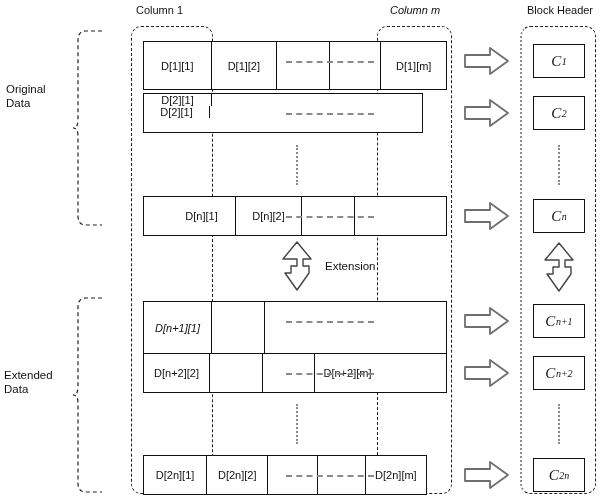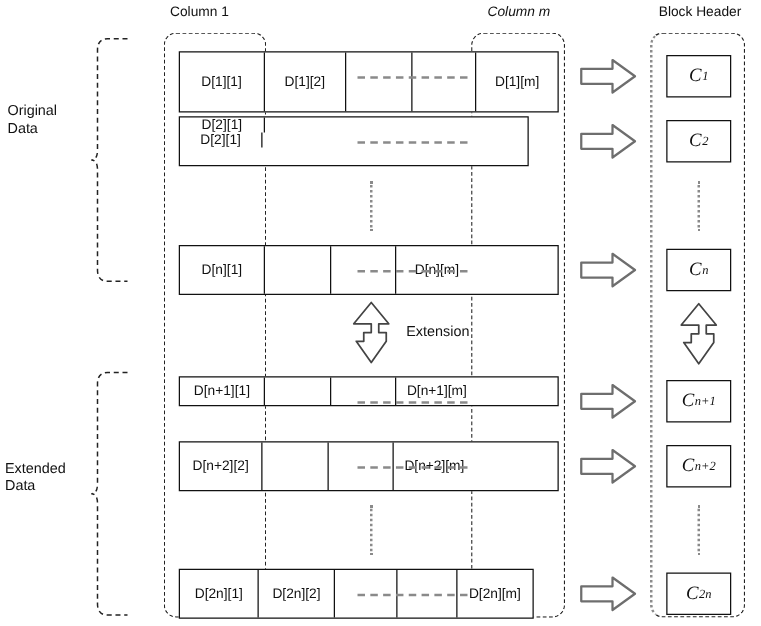--- a/index.html
+++ b/index.html
@@ -172,40 +172,39 @@
   <div class="abs row-box" style="left:143px; top:93px; width:280px; height:40px;flex-direction:column;">
     <div class="cell c1">D[2][1]</div>
     <div class="cell c2">D[2][1]</div>
     <div class="cell c3"></div>
     <div class="cell c4"></div>
   </div>
   <div class="h-dots" style="left:286px; top:113px; width:88px;"></div>
 
   <div class="v-dots" style="left:296px; top:145px; height:40px;"></div>
 
-  <div class="abs row-box" style="left:143px; top:196px; width:304px; height:40px;">
+  <div class="abs row-box" style="left:143px; top:196px; width:304px; height:40px;padding-left:24px;">
     <div class="cell c1">D[n][1]</div>
-    <div class="cell c3"></div>
-    <div class="cell c4"></div>
-    <div class="cell c5">D[n][m]</div>
+    <div class="cell c2">D[n][2]</div>
+    <div class="cell c3"></div>
+    <div class="cell c4"></div>
   </div>
   <div class="h-dots" style="left:286px; top:216px; width:88px;"></div>
 
   <div class="arrow-wrap" style="left:277px; top:240px;">
     <svg width="40" height="52" viewBox="0 0 40 52">
       <path d="M20 2 L34 19 L26 19 L26 26 L32 26 L32 33 L20 50 L8 33 L14 33 L14 26 L20 26 L20 19 L6 19 Z" fill="#ffffff" stroke="#444" stroke-width="1.4" stroke-linejoin="round"></path>
     </svg>
   </div>
   <div class="abs ext-label" style="left:325px; top:259px;">Extension</div>
 
-  <div class="abs row-box" style="left:143px; top:301px; width:304px; height:24px;">
+  <div class="abs row-box" style="left:143px; top:301px; width:304px; height:53px;font-style:italic;">
     <div class="cell c1">D[n+1][1]</div>
     <div class="cell c3"></div>
     <div class="cell c4"></div>
-    <div class="cell c5">D[n+1][m]</div>
   </div>
   <div class="h-dots" style="left:286px; top:321px; width:88px;"></div>
 
   <div class="abs row-box" style="left:143px; top:353px; width:304px; height:40px;">
     <div class="cell c2">D[n+2][2]</div>
     <div class="cell c3"></div>
     <div class="cell c4"></div>
     <div class="cell c5">D[n+2][m]</div>
   </div>
   <div class="h-dots" style="left:286px; top:373px; width:88px;"></div>

